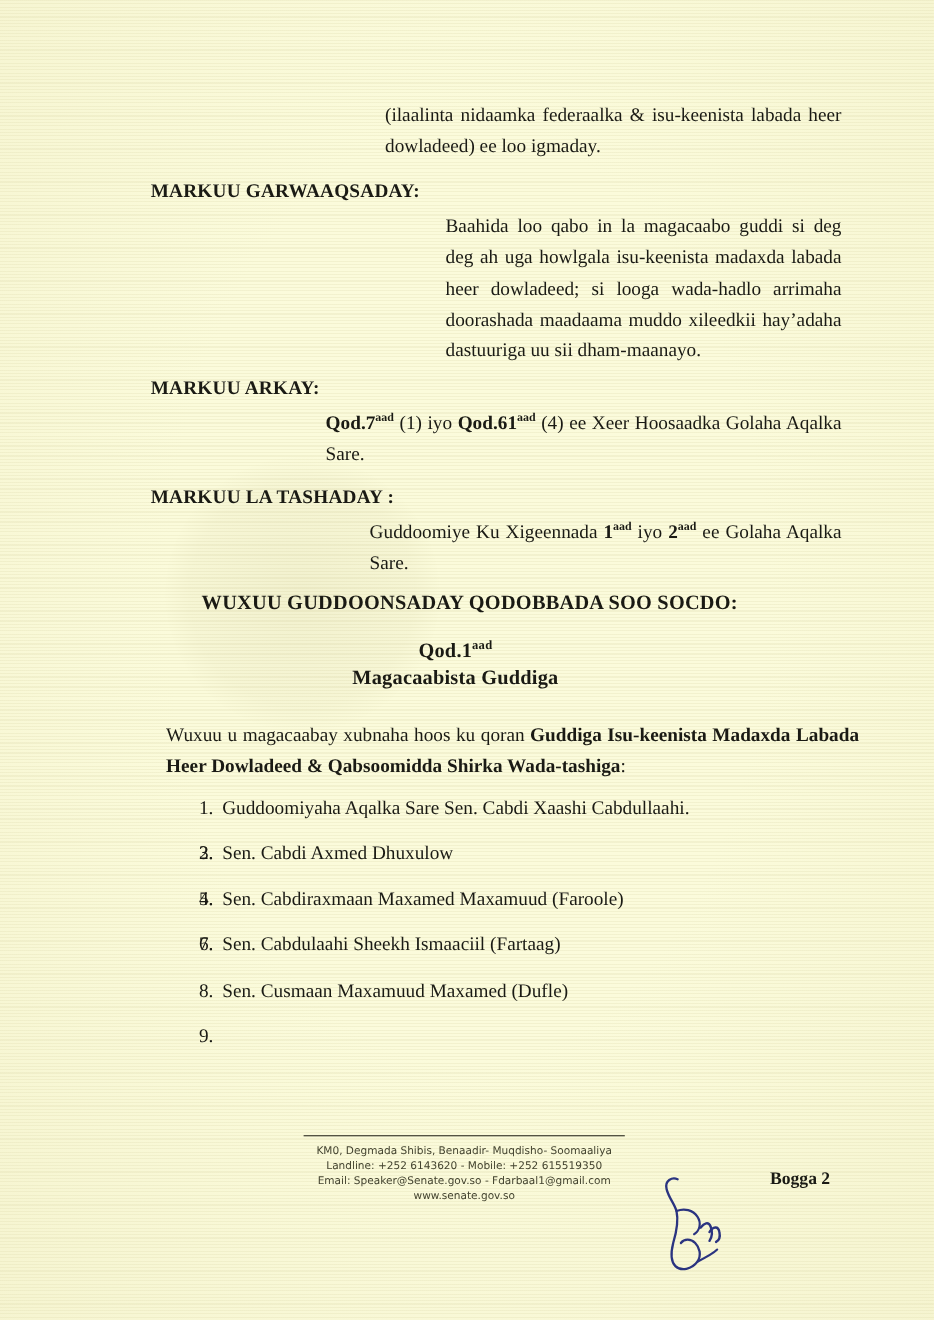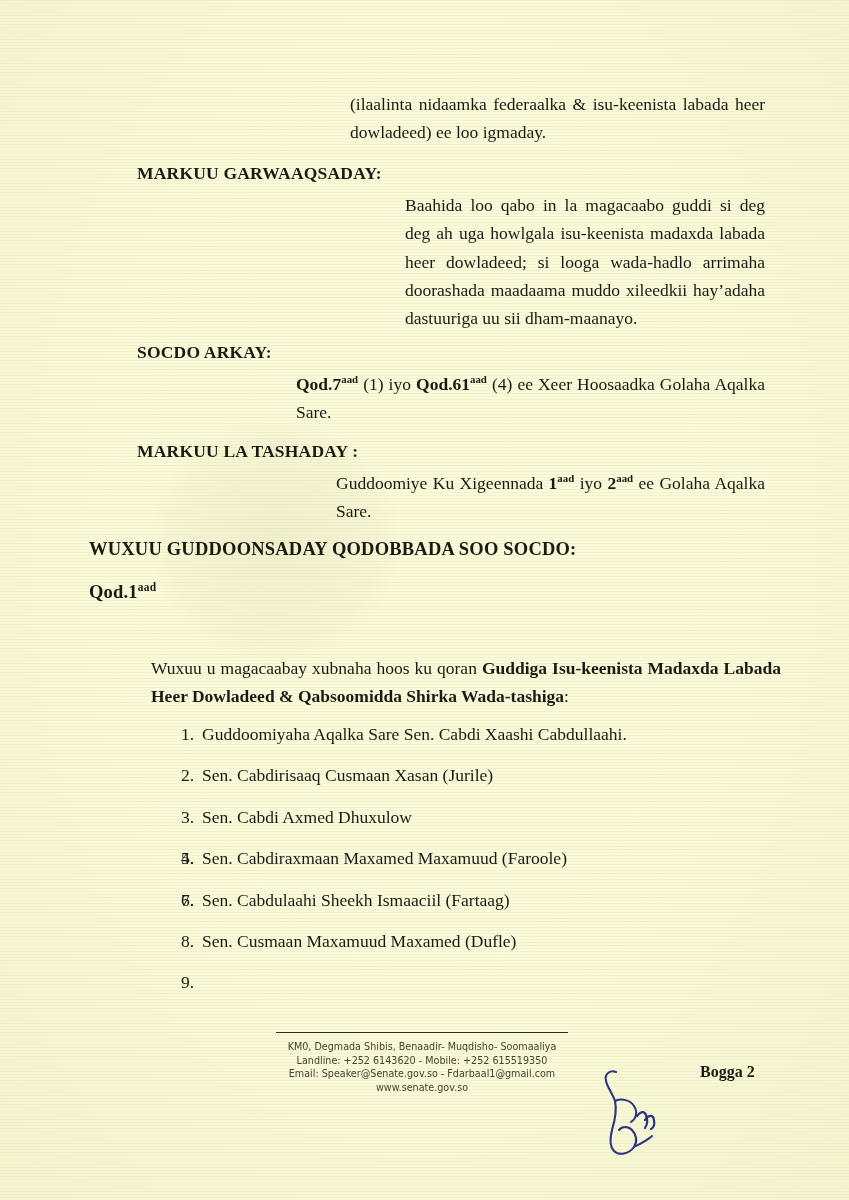--- a/index.html
+++ b/index.html
@@ -73,20 +73,21 @@
   }
 
   .heading-left {
     font-weight: bold;
     font-size: 17.5px;
     letter-spacing: 0.2px;
     margin-left: 48px;
   }
 
   .center-heading {
+    text-align: center;
     font-weight: bold;
     font-size: 18.5px;
     letter-spacing: 0.2px;
   }
 
   sup {
     font-size: 0.62em;
     vertical-align: super;
     line-height: 0;
   }
@@ -166,48 +167,48 @@
 <div class="paper-texture"></div>
 <div class="watermark"></div>
 
 <div class="page">
 
   <div class="block body-col" style="left:350px; top:90px; width:415px;">(ilaalinta nidaamka federaalka &amp; isu-keenista labada heer dowladeed) ee loo igmaday.</div>
 
   <div class="block heading-left" style="left:89px; top:163px;">MARKUU GARWAAQSADAY:</div>
   <div class="block body-col" style="left:405px; top:191px; width:360px;">Baahida loo qabo in la magacaabo guddi si deg deg ah uga howlgala isu-keenista madaxda labada heer dowladeed; si looga wada-hadlo arrimaha doorashada maadaama muddo xileedkii hay’adaha dastuuriga uu sii dham-maanayo.</div>
 
-  <div class="block heading-left" style="left:89px; top:342px;">SOCDO ARKAY:</div>
+  <div class="block heading-left" style="left:89px; top:342px;">MARKUU ARKAY:</div>
   <div class="block body-col" style="left:296px; top:370px; width:469px;">
     <b><span>Qod.7</span><sup>aad</sup></b><span> (1) iyo </span><b><span>Qod.61</span><sup>aad</sup></b><span> (4) ee Xeer Hoosaadka Golaha Aqalka Sare.</span>
   </div>
 
   <div class="block heading-left" style="left:89px; top:441px;">MARKUU LA TASHADAY :</div>
   <div class="block body-col" style="left:336px; top:469px; width:429px;">
     <span>Guddoomiye Ku Xigeennada </span><b><span>1</span><sup>aad</sup></b><span> iyo </span><b><span>2</span><sup>aad</sup></b><span> ee Golaha Aqalka Sare.</span>
   </div>
 
   <div class="block center-heading" style="left:89px; top:539px; width:676px;">WUXUU GUDDOONSADAY QODOBBADA SOO SOCDO:</div>
 
   <div class="block center-heading" style="left:89px; top:582px; width:650px;">
     <span>Qod.1</span><sup>aad</sup>
   </div>
+  <div class="block center-heading" style="left:89px; top:607px; width:650px;">Magacaabista Guddiga</div>
 
   <div class="block intro" style="left:135px; top:654px; width:630px;">
     <span>Wuxuu u magacaabay xubnaha hoos ku qoran </span><b>Guddiga Isu-keenista Madaxda Labada Heer Dowladeed &amp; Qabsoomidda Shirka Wada-tashiga</b><span>:</span>
   </div>
 
   <ol class="member-list" style="position:absolute; left:172px; top:724px; width:600px;">
     <li>
       <span class="num">1.</span>
       <span>Guddoomiyaha Aqalka Sare Sen. Cabdi Xaashi Cabdullaahi.</span>
     </li>
     <li>
       <span class="num">2.</span>
-      <span>Sen. Cabdirisaaq Cusmaan Xasan (Jurile)</span>
     </li>
     <li>
       <span class="num">3.</span>
       <span>Sen. Cabdi Axmed Dhuxulow</span>
     </li>
     <li>
       <span class="num">4.</span>
     </li>
     <li>
       <span class="num">5.</span>

